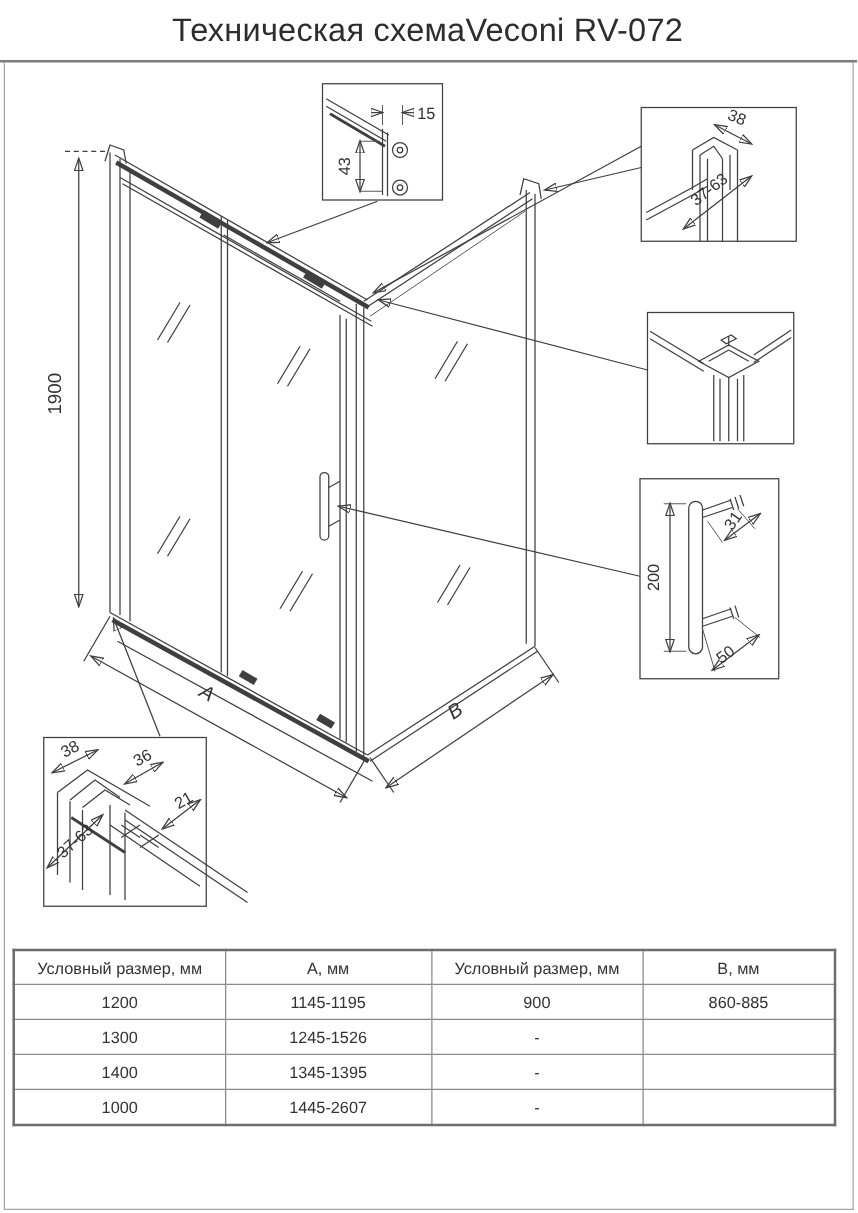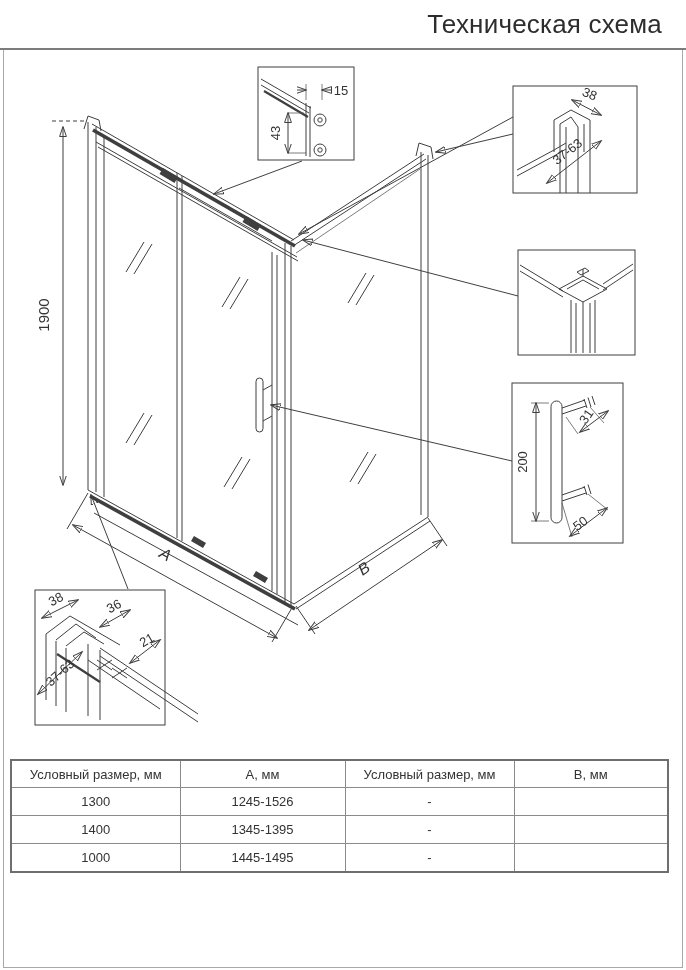--- a/index.html
+++ b/index.html
@@ -1,20 +1,20 @@
 <!DOCTYPE html>
 <html><head>
 <meta charset="utf-8">
 <style>
   html,body{margin:0;padding:0;background:#fff;}
   .page{position:relative;width:686px;height:970px;background:#fff;overflow:hidden;
         font-family:"Liberation Sans",sans-serif;color:#2d2d2d;}
   .hdr{position:absolute;left:0;top:0;width:686px;height:50px;
        border-bottom:2px solid #7c7c7c;display:flex;align-items:center;
-       justify-content:flex-end;box-sizing:border-box;padding:0 24px 0 22px;}
+       justify-content:center;box-sizing:border-box;padding:0 24px 0 22px;}
   .hdr .t{font-size:26px;letter-spacing:.2px;}
   .frame{position:absolute;left:3px;top:50px;width:680px;height:918px;
          border-left:1px solid #a8a8a8;border-right:1px solid #a8a8a8;
          border-bottom:1px solid #a8a8a8;box-sizing:border-box;pointer-events:none;}
   svg.drawing{position:absolute;left:0;top:50px;}
   svg.drawing line,svg.drawing path,svg.drawing rect,svg.drawing circle,svg.drawing ellipse{
       stroke:#3f3f3f;fill:none;stroke-width:1;stroke-linecap:butt;}
   svg.drawing .thick{stroke-width:3.6;}
   svg.drawing .med{stroke-width:2.2;}
   svg.drawing .thin{stroke-width:.8;stroke:#5a5a5a;}
@@ -32,20 +32,21 @@
   table.spec th{height:26px;}
   table.spec td{height:27px;}
 </style>
 </head>
 <body>
 
 <div class="page">
 
   <div class="hdr">
     <div class="t">Техническая схема</div>
+    <div class="t">Veconi RV-072</div>
   </div>
   <div class="frame"></div>
 
   <svg class="drawing" width="686" height="708" viewBox="0 50 686 708">
     <defs>
       <marker id="ah" markerWidth="11" markerHeight="9" refX="9.5" refY="4" orient="auto-start-reverse" markerUnits="userSpaceOnUse">
         <path d="M0,0.6 L10,4 L0,7.4 Z" fill="#3f3f3f" stroke="none"></path>
       </marker>
     </defs>
 
@@ -259,32 +260,38 @@
         <col style="width:154px">
       </colgroup>
     <tbody>
         <tr>
       <th>Условный размер, мм</th>
       <th>А, мм</th>
       <th>Условный размер, мм</th>
       <th>В, мм</th>
     </tr>
     <tr>
+      <td>1200</td>
+      <td>1145-1195</td>
+      <td>900</td>
+      <td>860-885</td>
+    </tr>
+    <tr>
       <td>1300</td>
       <td>1245-1526</td>
       <td>-</td>
       <td></td>
     </tr>
     <tr>
       <td>1400</td>
       <td>1345-1395</td>
       <td>-</td>
       <td></td>
     </tr>
     <tr>
       <td>1000</td>
-      <td>1445-1495</td>
+      <td>1445-2607</td>
       <td>-</td>
       <td></td>
     </tr>
   </tbody>
     </table>
 </div>
 
 </body></html>

